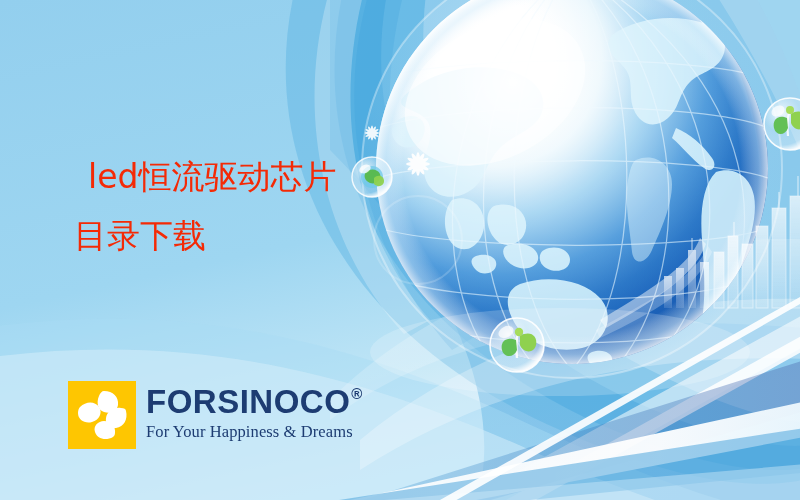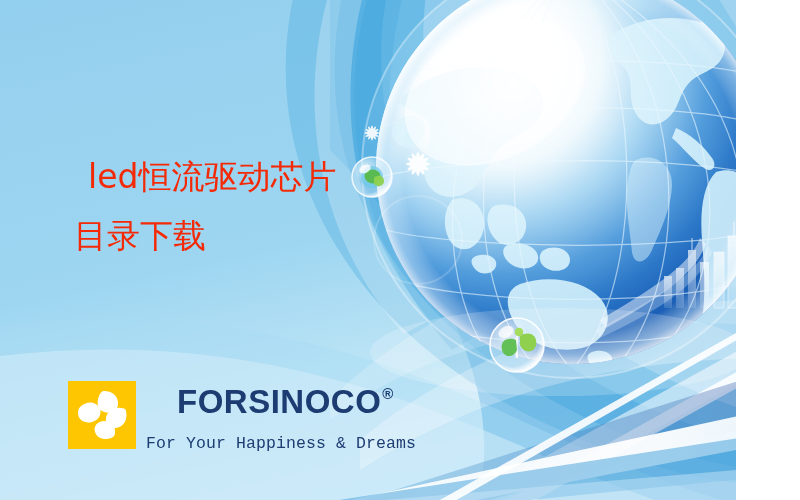--- a/index.html
+++ b/index.html
@@ -7,21 +7,21 @@
     margin: 0;
     padding: 0;
     background: #ffffff;
   }
   body {
     font-family: "Liberation Sans", sans-serif;
   }
 
   .banner {
     position: relative;
-    width: 736px;
+    width: 800px;
     height: 500px;
     overflow: hidden;
     background: #bef264;
   }
 
   .banner svg.art {
     position: absolute;
     left: 0;
     top: 0;
     width: 800px;
@@ -84,33 +84,32 @@
   .logo-name {
     font-family: "Liberation Sans", sans-serif;
     font-weight: bold;
     font-size: 33px;
     line-height: 1.0;
     color: #1d3c72;
     letter-spacing: 0.5px;
     white-space: nowrap;
     display: flex;
     align-items: flex-start;
-    margin-left: 31px;
   }
   .logo-name-reg {
     font-size: 15px;
     line-height: 1;
     margin-left: 1px;
     margin-top: 1px;
   }
   .logo-tagline {
-    font-family: Liberation Mono, monospace;
+    font-family: Liberation Serif, serif;
     font-size: 16.5px;
     color: #1d3c72;
-    margin-top: 16px;
+    margin-top: 4px;
     white-space: nowrap;
     letter-spacing: 0.1px;
   }
 </style>
 </head>
 <body>
 
 <div class="banner">
 
   <svg class="art" viewBox="0 0 800 500">

